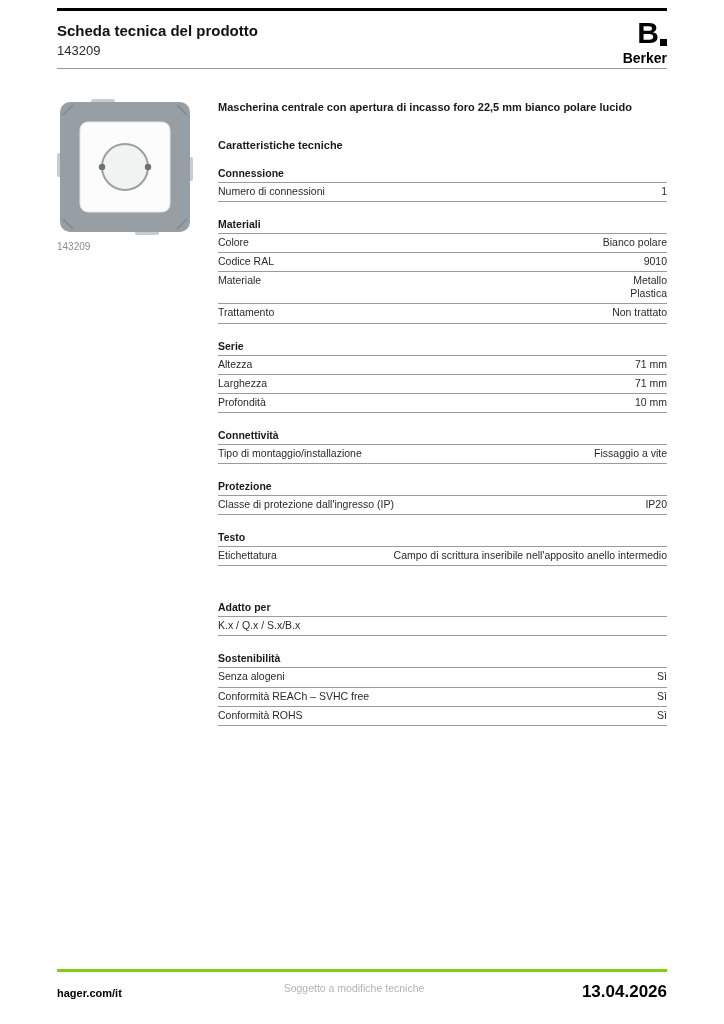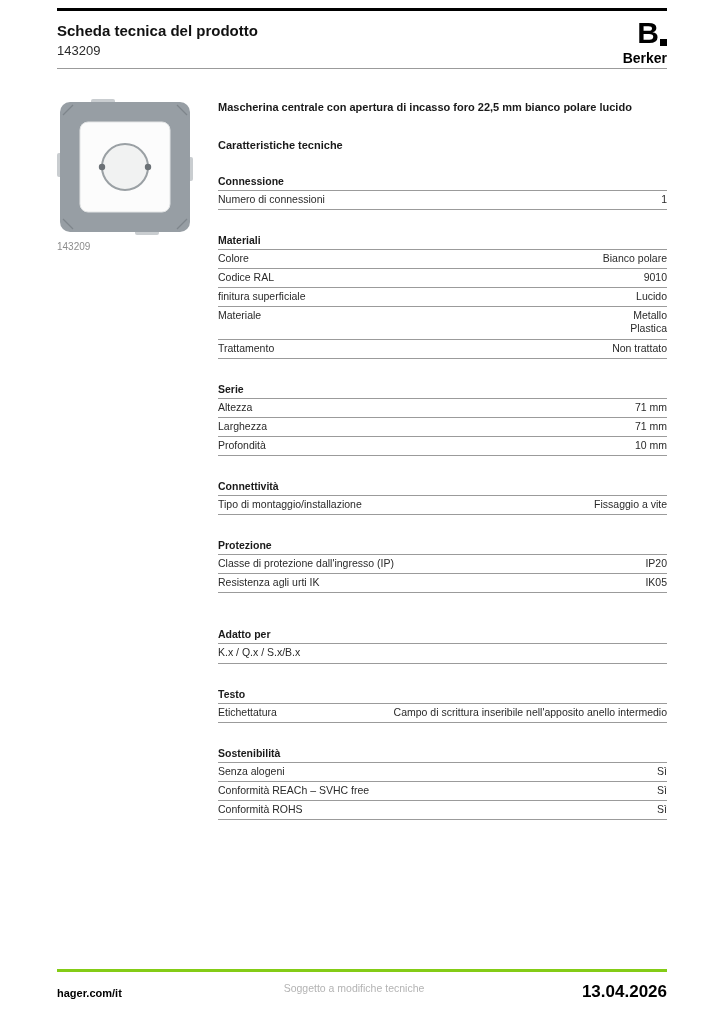--- a/index.html
+++ b/index.html
@@ -96,21 +96,21 @@
     font-size: 11px;
     line-height: 1.25;
     margin-top: 2px;
   }
   .tech-title {
     font-weight: bold;
     font-size: 11px;
     margin-top: 24px;
   }
   .sections { margin-top: 12px; }
-  .section { margin-top: 24px; }
+  .section { margin-top: 16px; }
   .section.extra-gap { margin-top: 35px; }
   .section-title {
     font-weight: bold;
     font-size: 10.5px;
     padding-bottom: 3px;
     border-bottom: 1px solid #9b9b9b;
   }
   .spec-row {
     display: flex;
     justify-content: space-between;
@@ -225,24 +225,20 @@
     <div>
                 <div class="spec-row">
     <div class="spec-label">Colore</div>
     <div class="spec-value">Bianco polare</div>
   </div>
                 <div class="spec-row">
     <div class="spec-label">Codice RAL</div>
     <div class="spec-value">9010</div>
   </div>
                 <div class="spec-row">
-    <div class="spec-label">finitura superficiale</div>
-    <div class="spec-value">Lucido</div>
-  </div>
-                <div class="spec-row">
     <div class="spec-label">Materiale</div>
     <div class="spec-value">Metallo
 Plastica</div>
   </div>
                 <div class="spec-row">
     <div class="spec-label">Trattamento</div>
     <div class="spec-value">Non trattato</div>
   </div>
               </div>
   </div>
@@ -272,41 +268,37 @@
   </div>
               </div>
   </div>
             <div class="section">
     <div class="section-title">Protezione</div>
     <div>
                 <div class="spec-row">
     <div class="spec-label">Classe di protezione dall'ingresso (IP)</div>
     <div class="spec-value">IP20</div>
   </div>
-                <div class="spec-row">
-    <div class="spec-label">Resistenza agli urti IK</div>
-    <div class="spec-value">IK05</div>
+              </div>
+  </div>
+            <div class="section">
+    <div class="section-title">Testo</div>
+    <div>
+                <div class="spec-row">
+    <div class="spec-label">Etichettatura</div>
+    <div class="spec-value">Campo di scrittura inseribile nell'apposito anello intermedio</div>
   </div>
               </div>
   </div>
             <div class="section extra-gap">
     <div class="section-title">Adatto per</div>
     <div>
                 <div class="spec-row">
     <div class="spec-label">K.x / Q.x / S.x/B.x</div>
     <div class="spec-value"></div>
-  </div>
-              </div>
-  </div>
-            <div class="section">
-    <div class="section-title">Testo</div>
-    <div>
-                <div class="spec-row">
-    <div class="spec-label">Etichettatura</div>
-    <div class="spec-value">Campo di scrittura inseribile nell'apposito anello intermedio</div>
   </div>
               </div>
   </div>
             <div class="section">
     <div class="section-title">Sostenibilità</div>
     <div>
                 <div class="spec-row">
     <div class="spec-label">Senza alogeni</div>
     <div class="spec-value">Sì</div>
   </div>

